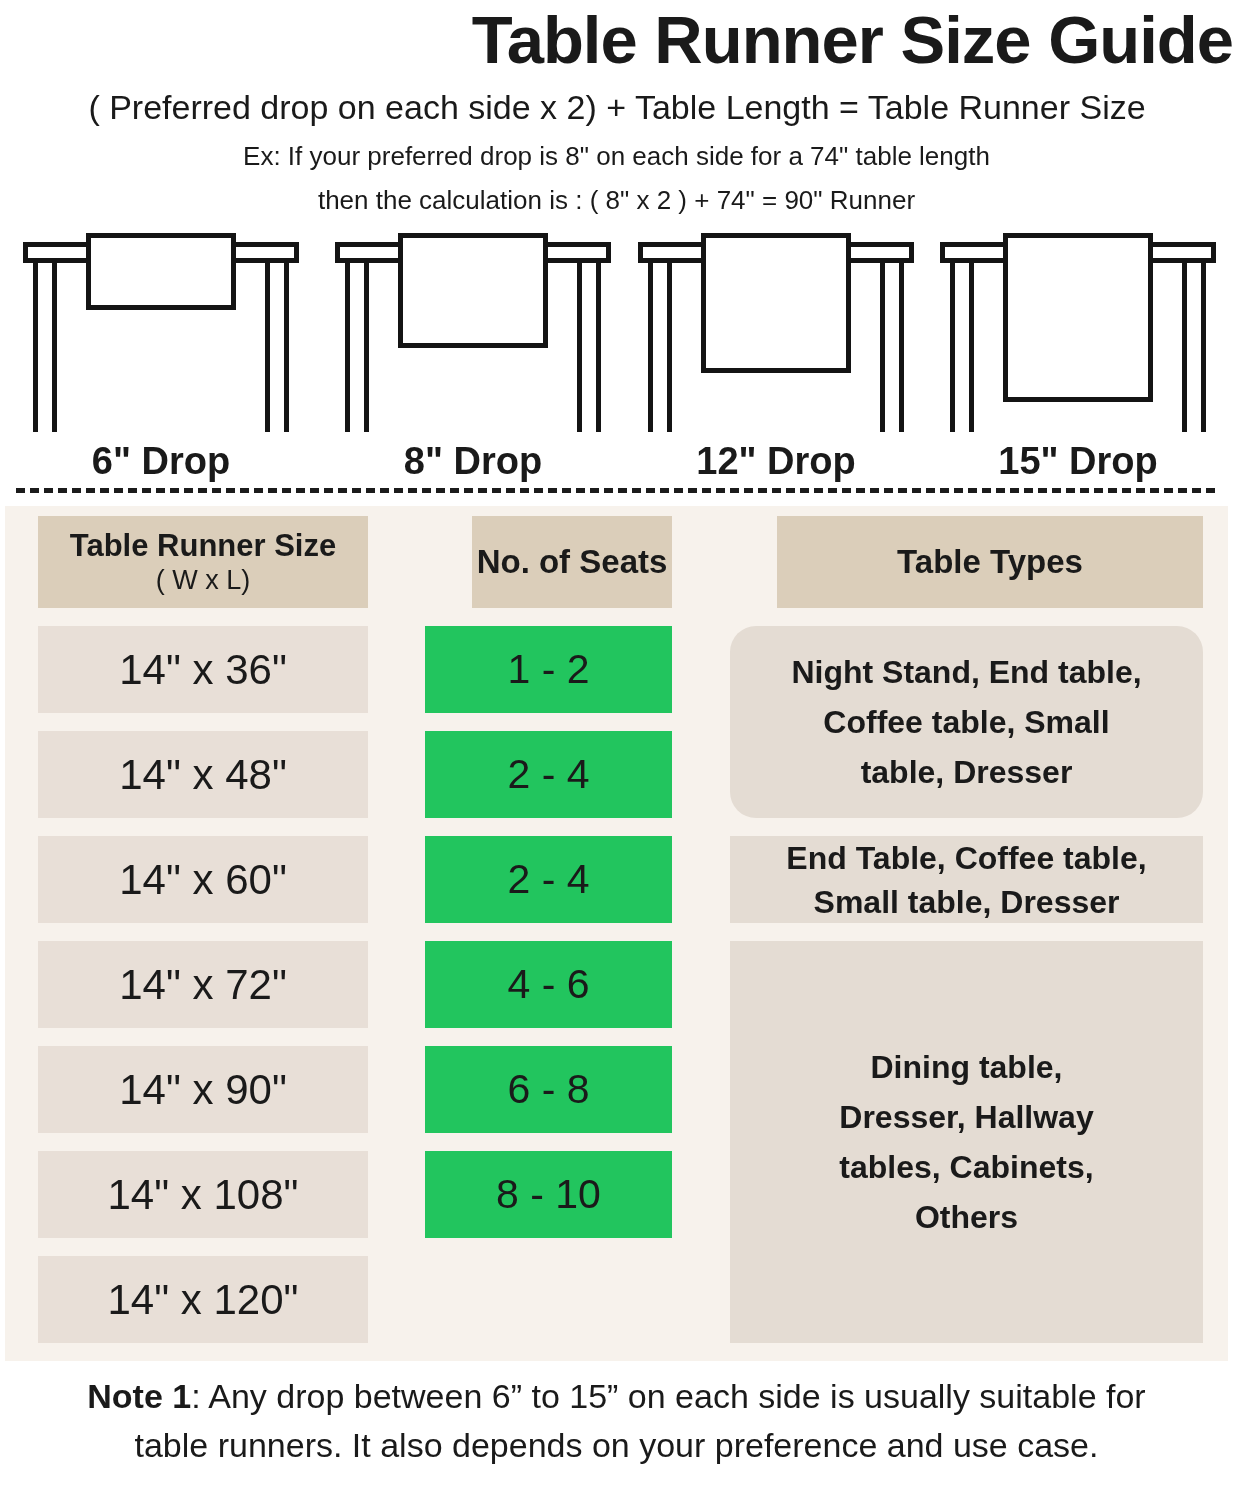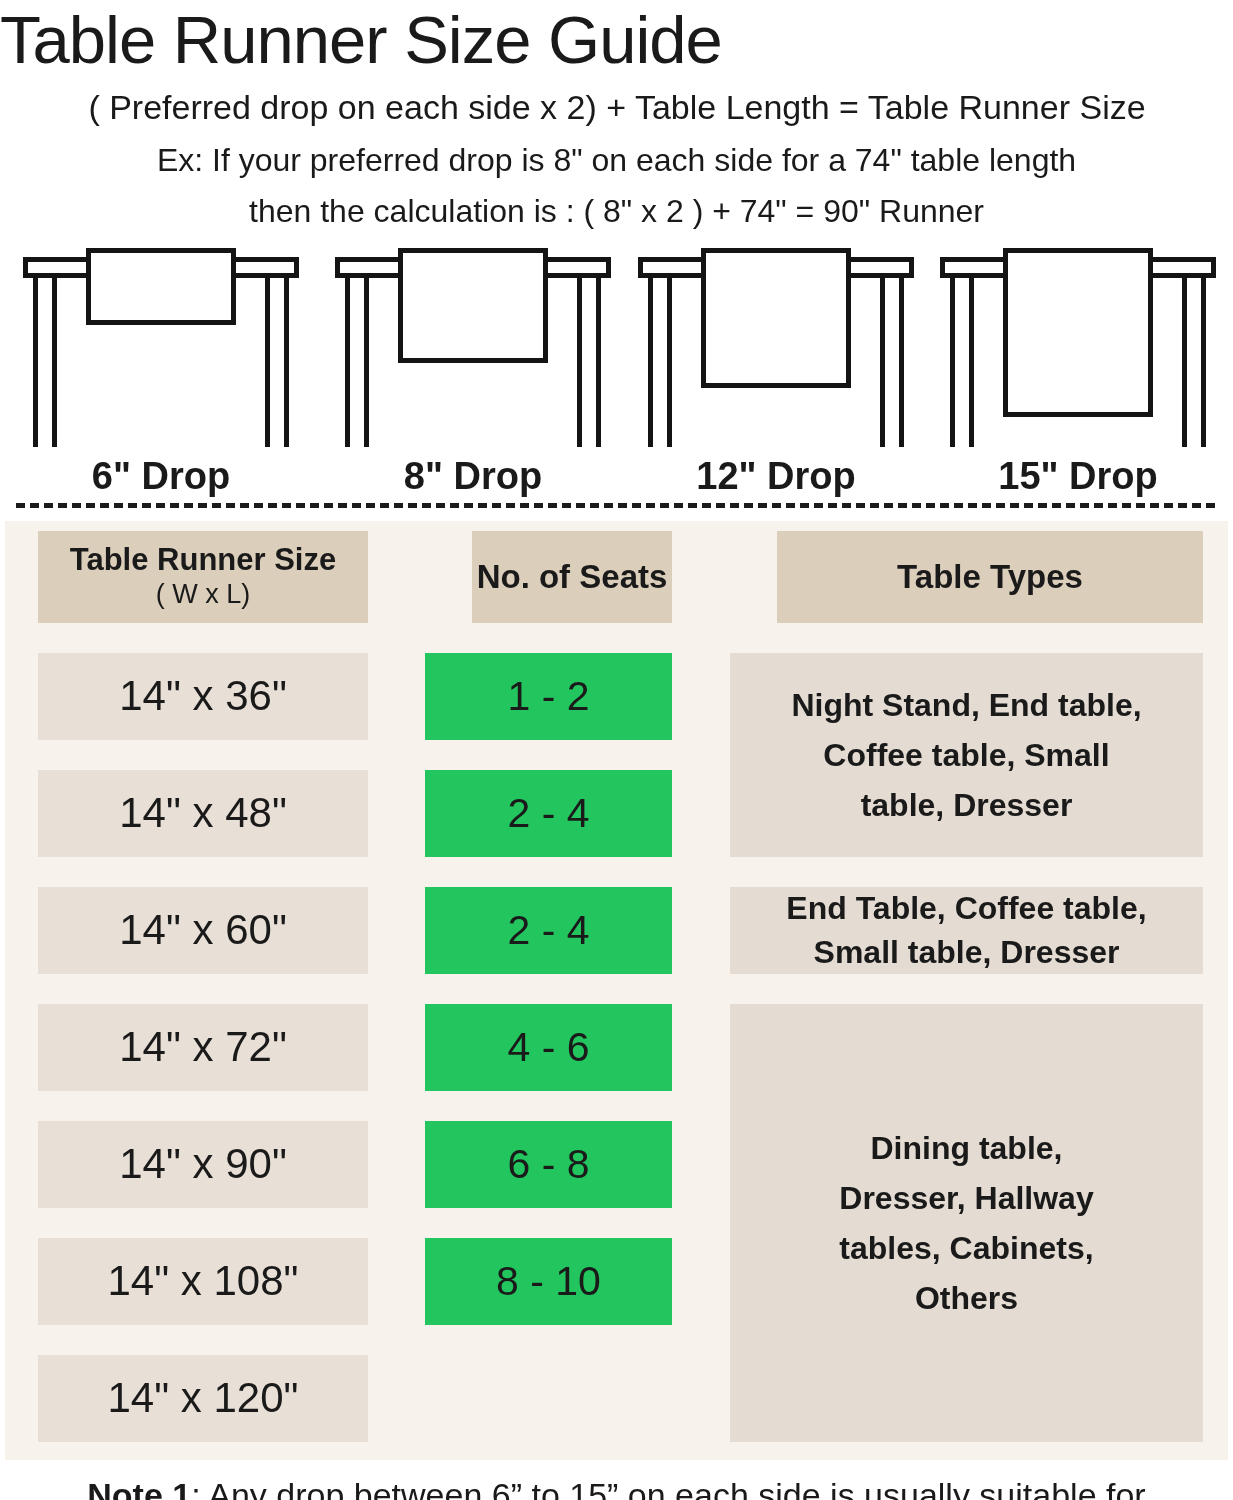--- a/index.html
+++ b/index.html
@@ -6,36 +6,36 @@
   html,body { margin:0; padding:0; }
   body {
     width:1233px; height:1500px;
     background:#ffffff;
     color:#1a1a1a;
     font-family:"Liberation Sans", sans-serif;
     overflow:hidden;
   }
   .title {
     margin:2px 0 0 0;
-    text-align:left;
+    text-align:right;
     font-size:67px;
-    font-weight:400;
+    font-weight:700;
     letter-spacing:-1px;
     line-height:1.12;
   }
   .formula {
     margin:10px 0 0 1px;
     text-align:center;
     font-size:34px;
     line-height:1.2;
   }
   .example {
     margin:13px 0 0 0;
     text-align:center;
-    font-size:32px;
+    font-size:26px;
     line-height:1.2;
   }
   
   .diagrams { position:relative; height:254px; margin-top:14px; }
   .diagram { position:absolute; top:0; width:276px; }
   .diagram.d1 { left:23px; }
   .diagram.d2 { left:335px; }
   .diagram.d3 { left:638px; }
   .diagram.d4 { left:940px; }
   .art { position:relative; height:202px; }
@@ -73,21 +73,21 @@
   
   .section {
     margin:13px 5px 0 5px;
     background:#f7f2ec;
     padding:10px 25px 18px 33px;
   }
   .grid {
     display:grid;
     grid-template-columns:330px 57px 247px 58px 473px;
     grid-template-rows:92px repeat(7, 87px);
-    row-gap:30px;
+    row-gap:18px;
   }
   .cell {
     display:flex; align-items:center; justify-content:center;
     text-align:center;
   }
   .c1 { grid-column:1; }
   .c3 { grid-column:3; }
   .c5 { grid-column:5; }
   .hr { grid-row:1; }
   .r2 { grid-row:2; } .r3 { grid-row:3; } .r4 { grid-row:4; } .r5 { grid-row:5; }
@@ -97,21 +97,21 @@
   .hdr-size .sub { font-weight:400; font-size:27px; }
   .hdr-seats, .hdr-types { font-size:33px;margin-left:47px; }
   .size-cell { background:#e8dfd7; font-size:42px; font-weight:400; }
   .seats-cell { background:#22c55e; font-size:41px; font-weight:400; }
   .type-cell {
     background:#e4dcd3;
     font-size:32px; font-weight:700;
     line-height:50px;
     white-space:pre-line;
   }
-  .type-cell.ta { grid-row:2 / span 2; }
+  .type-cell.ta { grid-row:2 / span 2;border-radius:26px; }
   .type-cell.tb { grid-row:4; line-height:44px; }
   .type-cell.tc { grid-row:5 / span 4; }
   
   .notes { margin-top:11px; text-align:center; }
   .note {
     margin:0;
     font-size:34px;
     line-height:49px;
     white-space:pre-line;
   }

